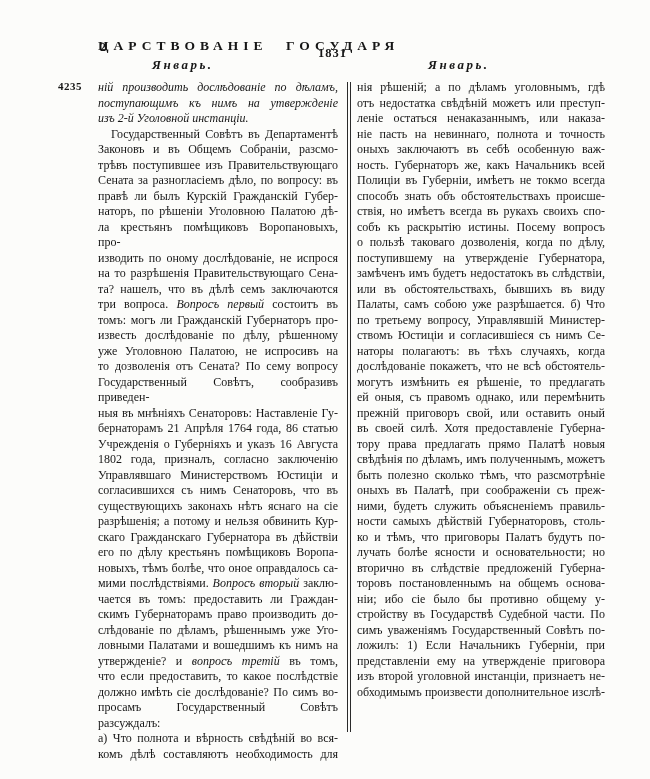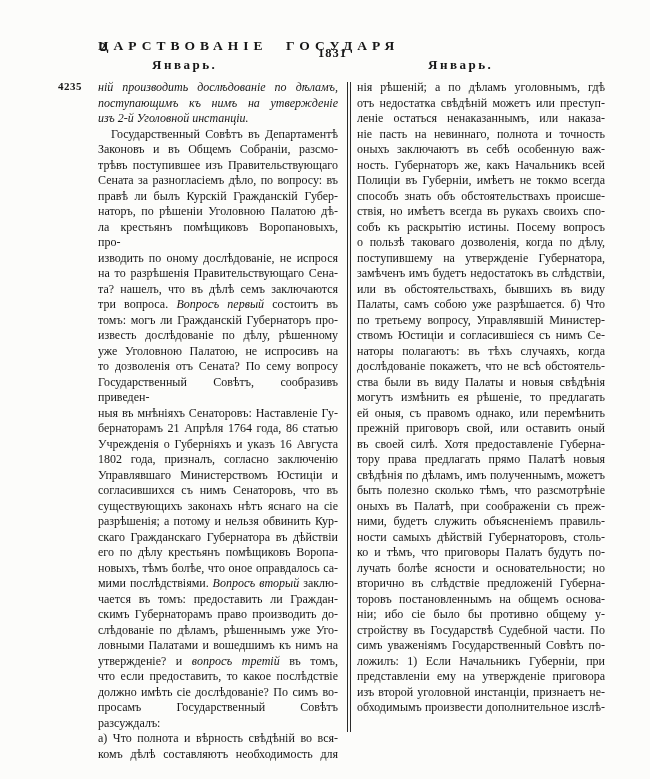--- a/index.html
+++ b/index.html
@@ -21,21 +21,21 @@
   .runtitle{
     position:absolute;top:38px;left:98px;width:508px;
     text-align:left;
     font-size:13.5px;font-weight:700;
     letter-spacing:5px;word-spacing:10px;
     white-space:nowrap;
   }
   
   .month{
     position:absolute;top:57px;
-    font-weight:600;
+    font-style:italic;font-weight:600;
     font-size:13px;letter-spacing:2.5px;
     white-space:nowrap;
     text-align:right;
   }
   .month.m-left{left:152px;}
   .month.m-right{left:428px;}
   .year{
     position:absolute;top:46px;left:318px;
     font-size:12.5px;font-weight:700;letter-spacing:1px;
   }
@@ -139,21 +139,20 @@
       <div class="tline"><span>собъ къ раскрытію истины. Посему вопросъ</span></div>
       <div class="tline"><span>о пользѣ таковаго дозволенія, когда по дѣлу,</span></div>
       <div class="tline"><span>поступившему на утвержденіе Губернатора,</span></div>
       <div class="tline"><span>замѣченъ имъ будетъ недостатокъ въ слѣдствіи,</span></div>
       <div class="tline"><span>или въ обстоятельствахъ, бывшихъ въ виду</span></div>
       <div class="tline"><span>Палаты, самъ собою уже разрѣшается. б) Что</span></div>
       <div class="tline"><span>по третьему вопросу, Управлявшій Министер-</span></div>
       <div class="tline"><span>ствомъ Юстиціи и согласившіеся съ нимъ Се-</span></div>
       <div class="tline"><span>наторы полагаютъ: въ тѣхъ случаяхъ, когда</span></div>
       <div class="tline"><span>дослѣдованіе покажетъ, что не всѣ обстоятель-</span></div>
-      <div class="tline"><span>ства были въ виду Палаты и новыя свѣдѣнія</span></div>
       <div class="tline"><span>могутъ измѣнить ея рѣшеніе, то предлагать</span></div>
       <div class="tline"><span>ей оныя, съ правомъ однако, или перемѣнить</span></div>
       <div class="tline"><span>прежній приговоръ свой, или оставить оный</span></div>
       <div class="tline"><span>въ своей силѣ. Хотя предоставленіе Губерна-</span></div>
       <div class="tline"><span>тору права предлагать прямо Палатѣ новыя</span></div>
       <div class="tline"><span>свѣдѣнія по дѣламъ, имъ полученнымъ, можетъ</span></div>
       <div class="tline"><span>быть полезно сколько тѣмъ, что разсмотрѣніе</span></div>
       <div class="tline"><span>оныхъ въ Палатѣ, при соображеніи съ преж-</span></div>
       <div class="tline"><span>ними, будетъ служить объясненіемъ правиль-</span></div>
       <div class="tline"><span>ности самыхъ дѣйствій Губернаторовъ, столь-</span></div>

